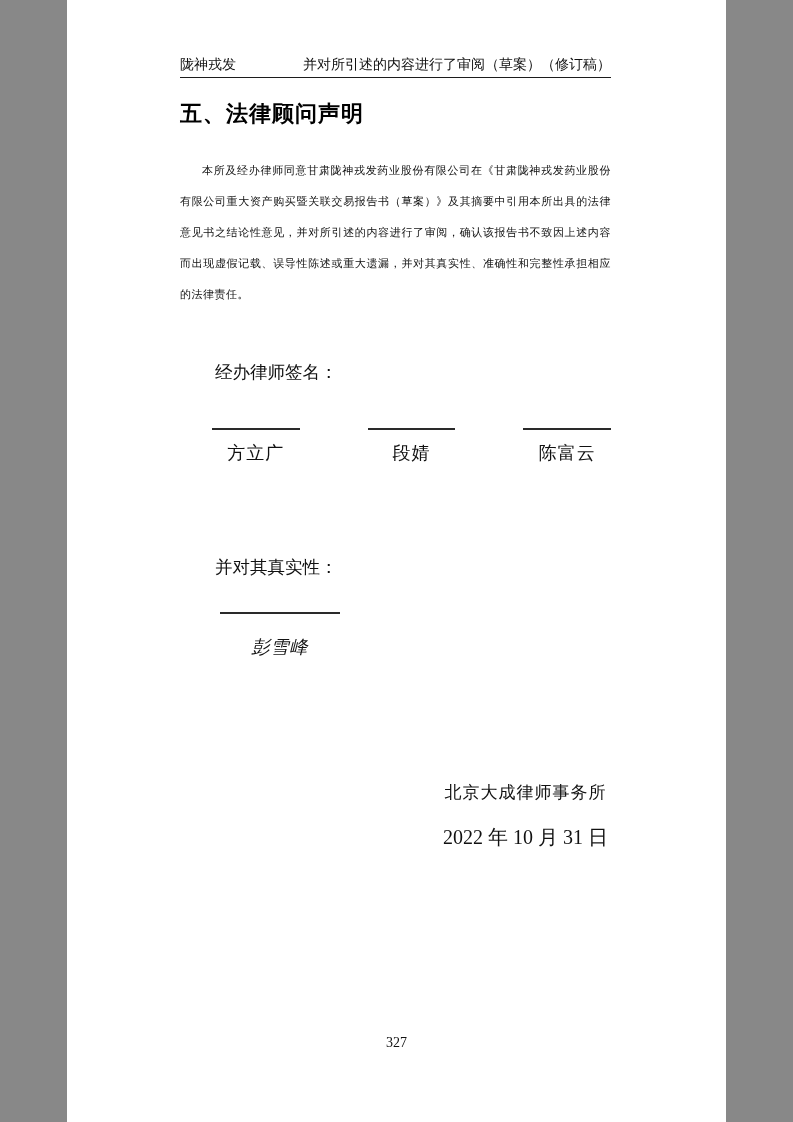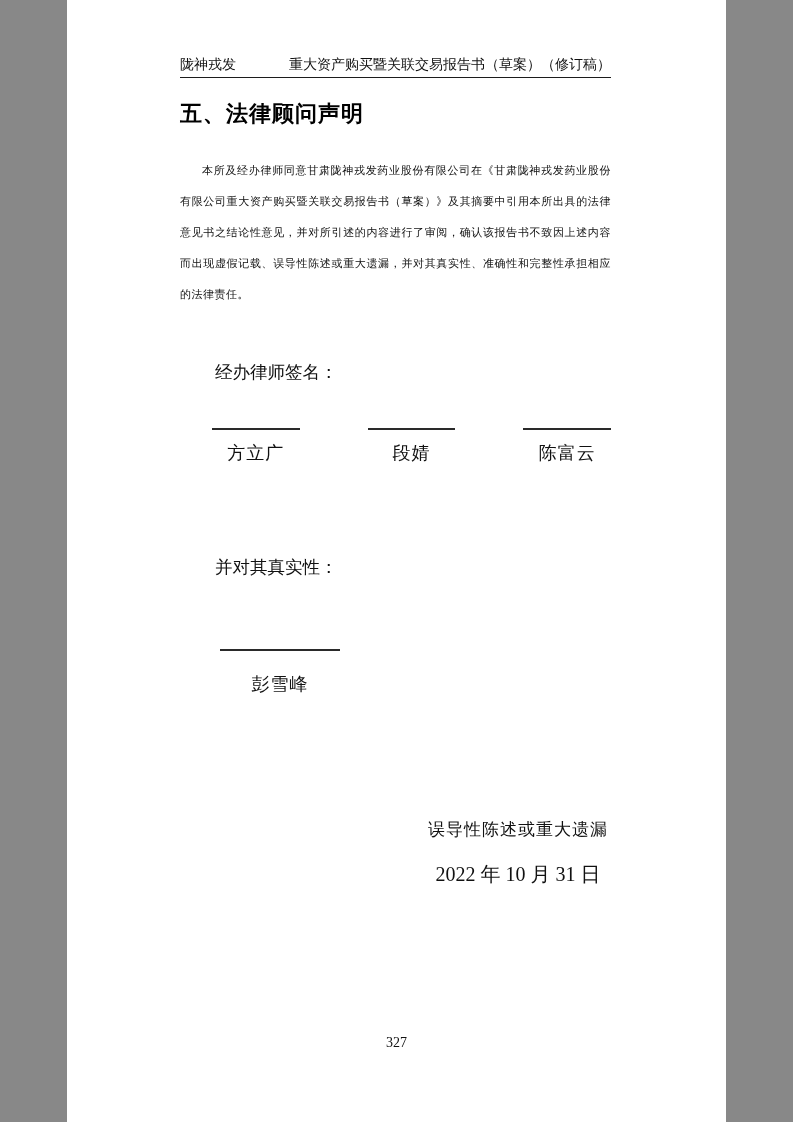--- a/index.html
+++ b/index.html
@@ -73,23 +73,24 @@
     margin-top: 13px;
     text-align: center;
     font-size: 18px;
     line-height: 20px;
     letter-spacing: 1px;
   }
   .head-label {
     margin-top: 94px;
   }
   .head-block {
-    margin-top: 72px;
+    margin-top: 35px;
     margin-left: 40px;
     width: 120px;
+    font-style: italic;
   }
   .head-block .sig-name {
     margin-top: 23px;
   }
   
   .closing {
     margin-top: 126px;
     margin-left: auto;
     margin-right: 3px;
     width: fit-content;
@@ -117,21 +118,21 @@
   }
 </style>
 </head>
 <body>
 
 <div class="page">
   <div class="content">
 
     <div class="header">
       <span>陇神戎发</span>
-      <span>重大资产购买暨关联交易报告书（草案）（修订稿）</span>
+      <span>并对所引述的内容进行了审阅（草案）（修订稿）</span>
     </div>
 
     <div class="title">五、法律顾问声明</div>
 
     <p class="paragraph">本所及经办律师同意甘肃陇神戎发药业股份有限公司在《甘肃陇神戎发药业股份有限公司重大资产购买暨关联交易报告书（草案）》及其摘要中引用本所出具的法律意见书之结论性意见，并对所引述的内容进行了审阅，确认该报告书不致因上述内容而出现虚假记载、误导性陈述或重大遗漏，并对其真实性、准确性和完整性承担相应的法律责任。</p>
 
     <div class="sig-label">经办律师签名：</div>
 
     <div class="sig-row">
       <div class="sig-block b1">
@@ -149,20 +150,20 @@
     </div>
 
     <div class="sig-label head-label">并对其真实性：</div>
 
     <div class="sig-block head-block">
       <div class="sig-line"></div>
       <div class="sig-name">彭雪峰</div>
     </div>
 
     <div class="closing">
-      <div class="closing-firm">误导性陈述或重大遗漏</div>
+      <div class="closing-firm">北京大成律师事务所</div>
       <div class="closing-date">2022 年 10 月 31 日</div>
     </div>
 
   </div>
 
   <div class="footer">327</div>
 </div>
 
 </body></html>

